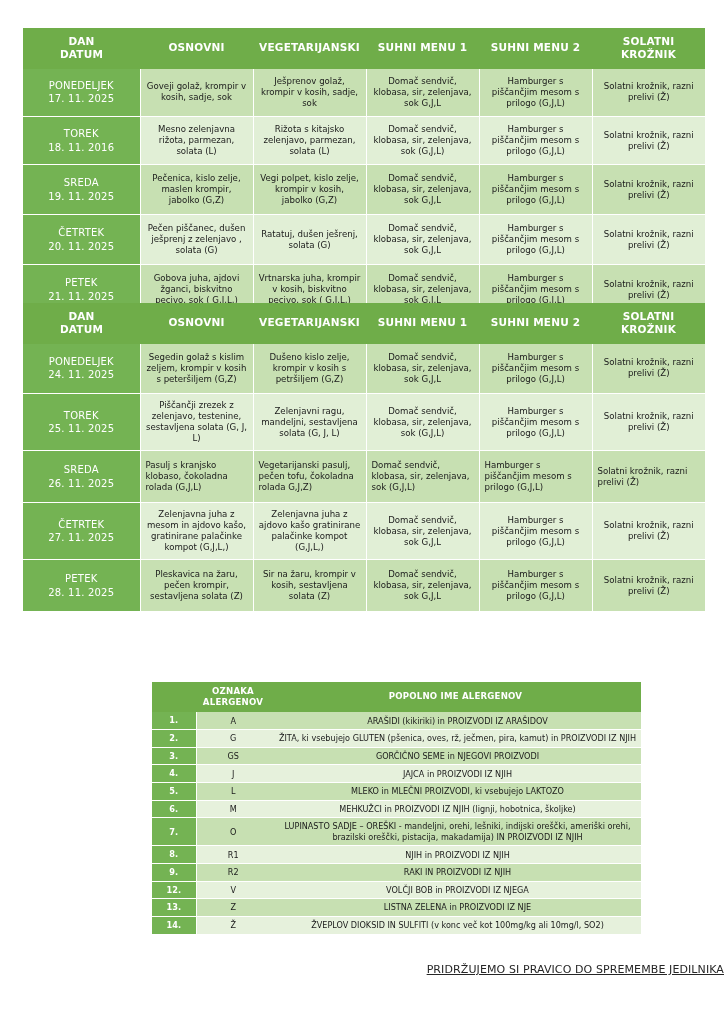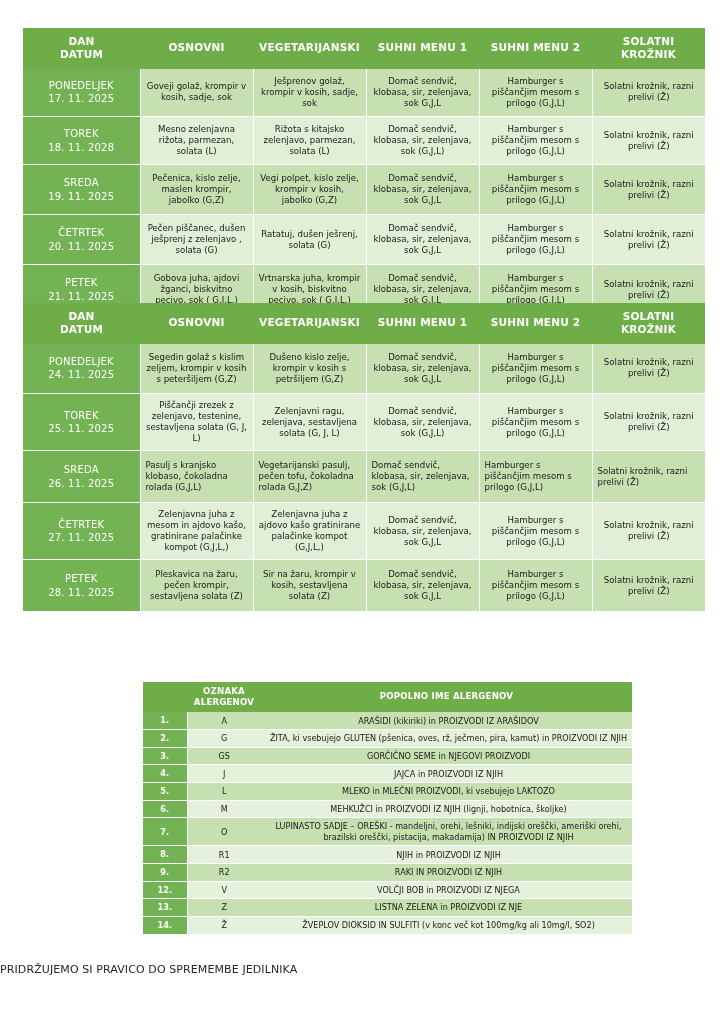--- a/index.html
+++ b/index.html
@@ -66,21 +66,21 @@
     letter-spacing: 0.2px;
     border-right: 1px solid #ffffff;
   }
   .menu-table tr.odd td.cell  { background: #c7e0b2; }
   .menu-table tr.even td.cell { background: #e1efd6; }
   .menu-table td.cell.left    { text-align: left; }
 
   
   .allergen-table {
     position: absolute;
-    left: 143px;
+    left: 152px;
     top: 682px;
     width: 489px;
     border-collapse: collapse;
     table-layout: fixed;
   }
   .allergen-table col.c-num  { width: 44px; }
   .allergen-table col.c-code { width: 74px; }
   .allergen-table col.c-name { width: 371px; }
 
   .allergen-table thead th {
@@ -123,24 +123,25 @@
   .allergen-table tr.odd td.name  { background: #c7e0b2; }
   .allergen-table tr.even td.code,
   .allergen-table tr.even td.name { background: #e6f1dc; }
 
   
   .footer-note {
     position: absolute;
     left: 0;
     top: 963px;
     width: 724px;
-    text-align: left;
+    text-align: right;
     font-size: 11px;
     color: #262626;
     letter-spacing: 0.1px;
+    text-decoration: underline;
   }
 </style>
 </head>
 <body>
 
 <table class="menu-table t1">
   <colgroup>
     <col class="c-day">
       <col class="c-body">
       <col class="c-body">
@@ -169,21 +170,21 @@
       </td>
       <td class="cell">Goveji golaž, krompir v kosih, sadje, sok</td>
       <td class="cell">Ješprenov golaž, krompir v kosih, sadje, sok</td>
       <td class="cell">Domač sendvič, klobasa, sir, zelenjava, sok G,J,L</td>
       <td class="cell">Hamburger s piščančjim mesom s prilogo (G,J,L)</td>
       <td class="cell">Solatni krožnik, razni prelivi (Ž)</td>
     </tr>
     <tr class="even" style="height:48px">
       <td class="day">
         <div>TOREK</div>
-        <div>18. 11. 2028</div>
+        <div>18. 11. 2016</div>
       </td>
       <td class="cell">Mesno zelenjavna rižota, parmezan, solata  (L)</td>
       <td class="cell">Rižota s kitajsko zelenjavo, parmezan, solata  (L)</td>
       <td class="cell">Domač sendvič, klobasa, sir, zelenjava, sok (G,J,L)</td>
       <td class="cell">Hamburger s piščančjim mesom s prilogo (G,J,L)</td>
       <td class="cell">Solatni krožnik, razni prelivi (Ž)</td>
     </tr>
     <tr class="odd" style="height:50px">
       <td class="day">
         <div>SREDA</div>
@@ -253,21 +254,21 @@
       <td class="cell">Domač sendvič, klobasa, sir, zelenjava, sok G,J,L</td>
       <td class="cell">Hamburger s piščančjim mesom s prilogo (G,J,L)</td>
       <td class="cell">Solatni krožnik, razni prelivi (Ž)</td>
     </tr>
     <tr class="even" style="height:48px">
       <td class="day">
         <div>TOREK</div>
         <div>25. 11. 2025</div>
       </td>
       <td class="cell">Piščančji zrezek z zelenjavo, testenine, sestavljena solata (G, J, L)</td>
-      <td class="cell">Zelenjavni ragu, zelenjava, sestavljena solata (G, J, L)</td>
+      <td class="cell">Zelenjavni ragu, mandeljni, sestavljena solata (G, J, L)</td>
       <td class="cell">Domač sendvič, klobasa, sir, zelenjava, sok (G,J,L)</td>
       <td class="cell">Hamburger s piščančjim mesom s prilogo (G,J,L)</td>
       <td class="cell">Solatni krožnik, razni prelivi (Ž)</td>
     </tr>
     <tr class="odd" style="height:52px">
       <td class="day">
         <div>SREDA</div>
         <div>26. 11. 2025</div>
       </td>
       <td class="cell left">Pasulj s kranjsko klobaso, čokoladna rolada (G,J,L)</td>

